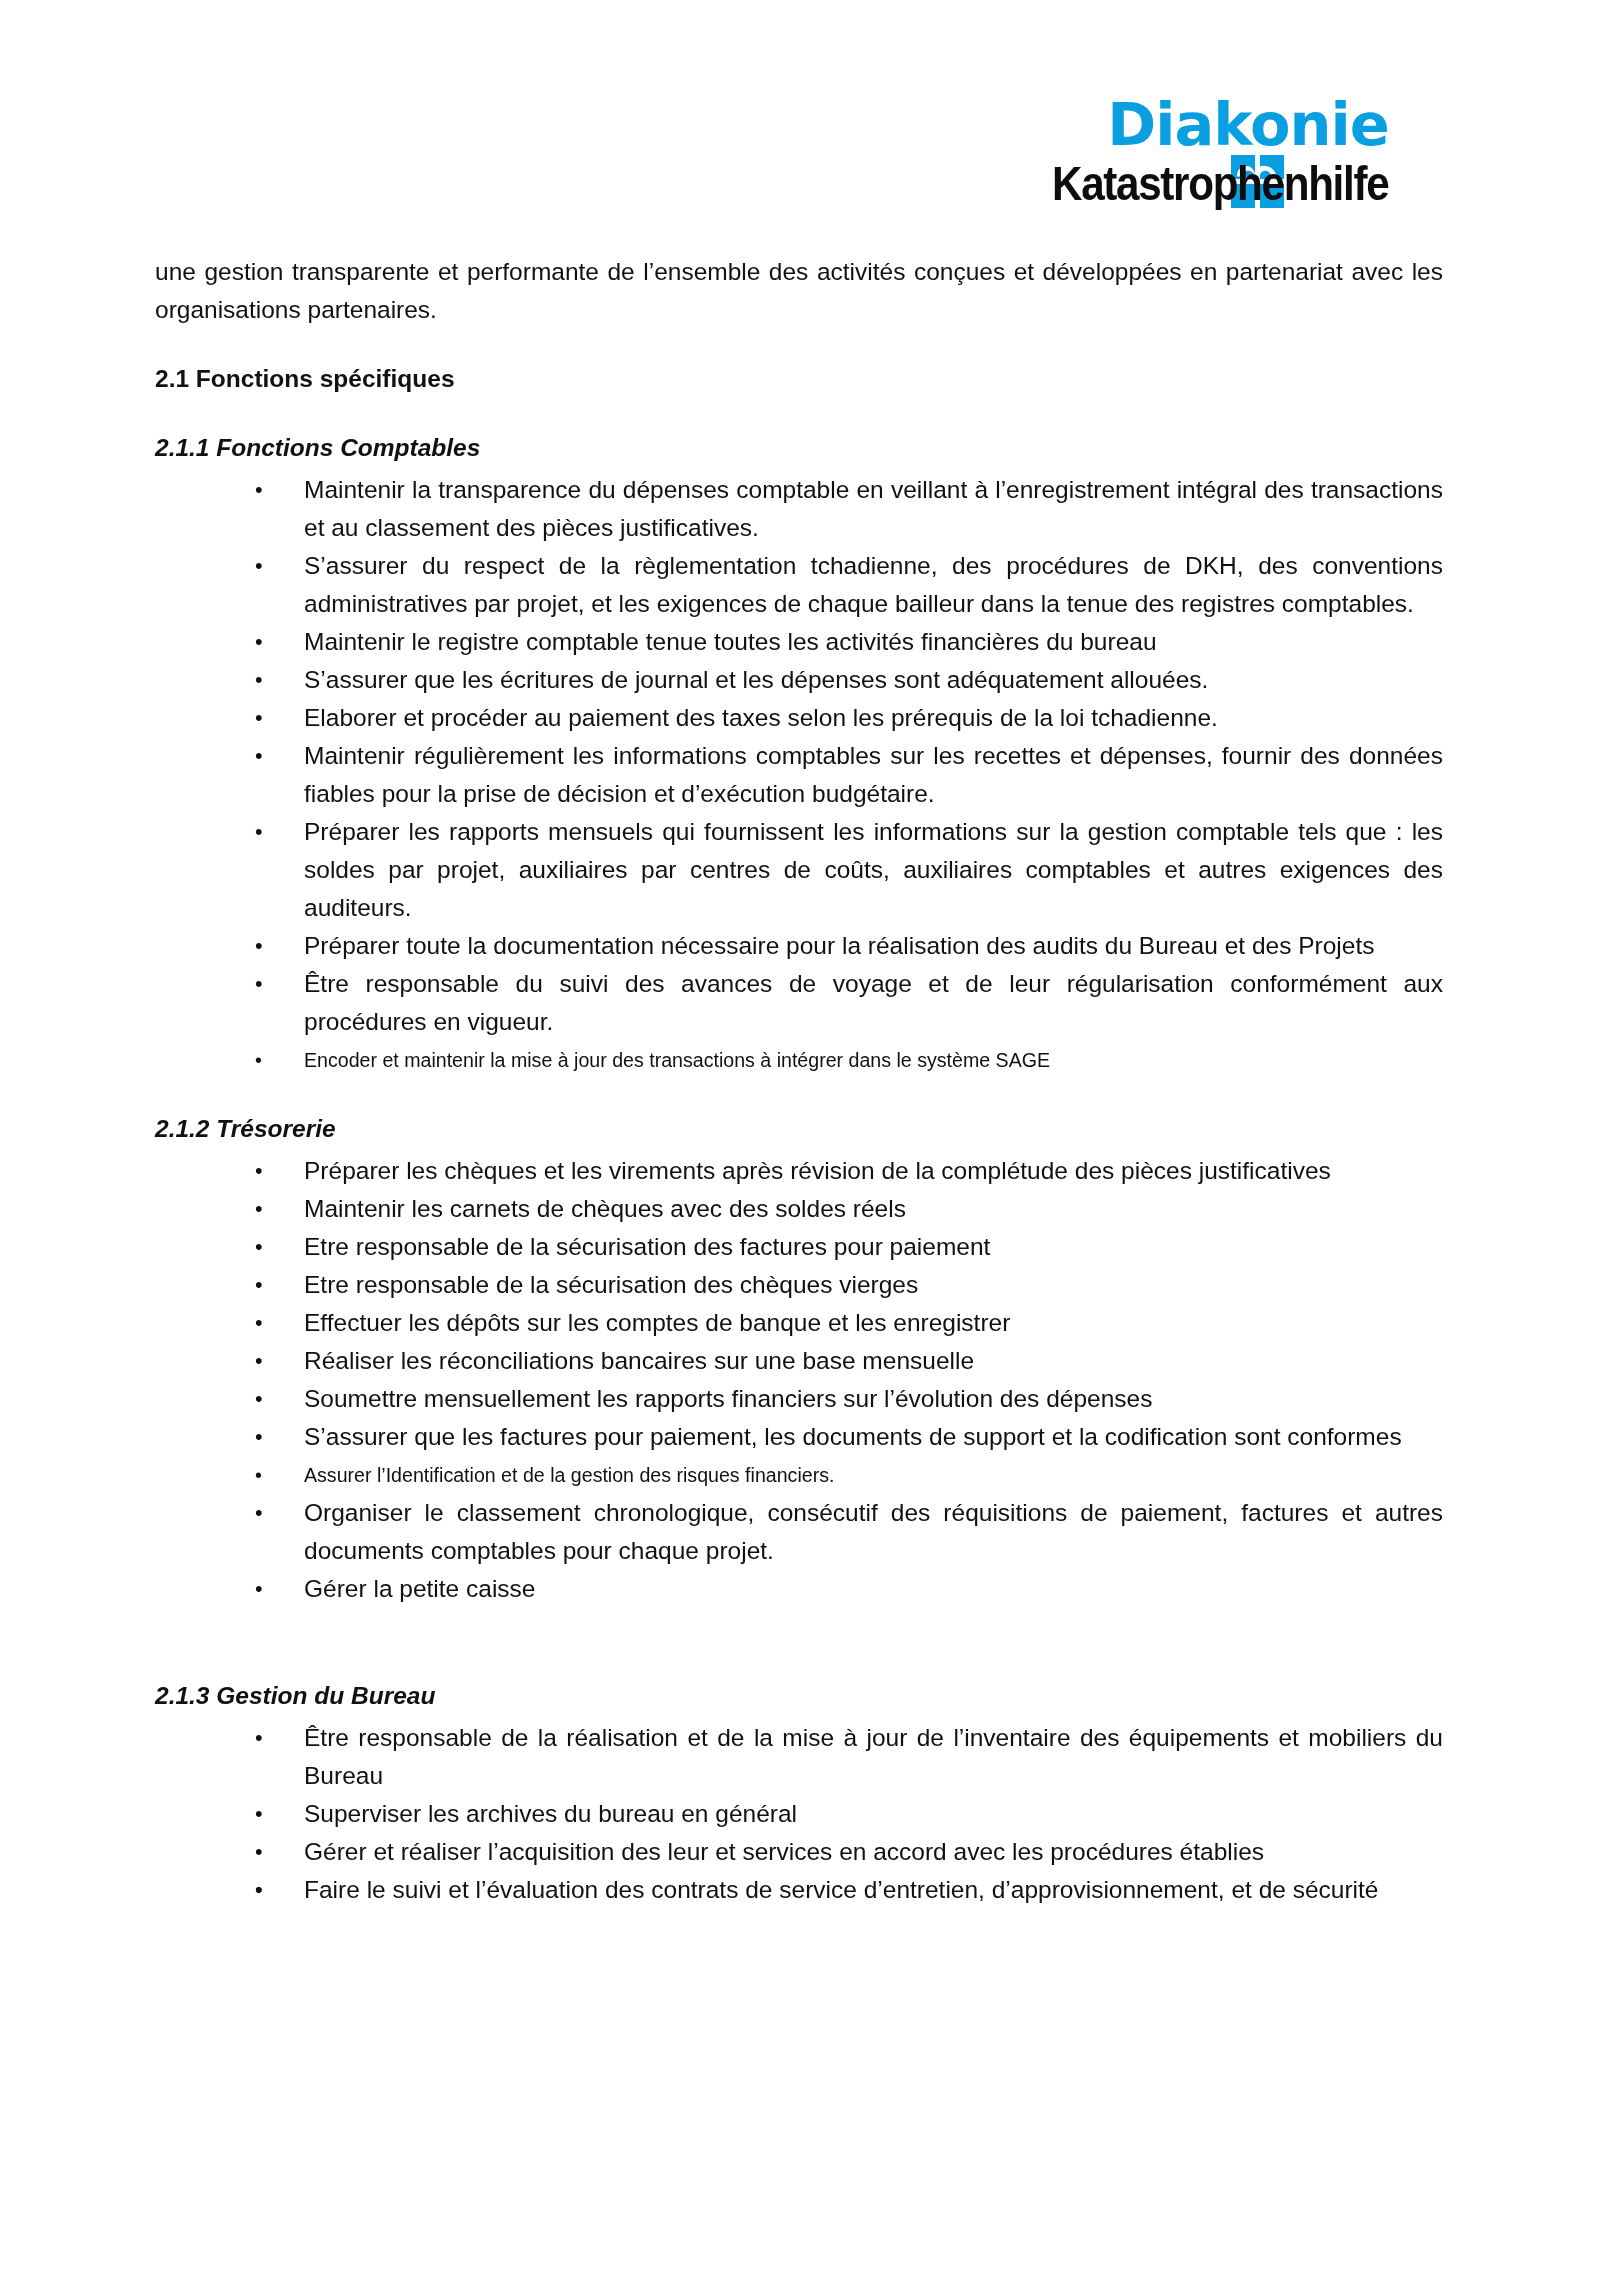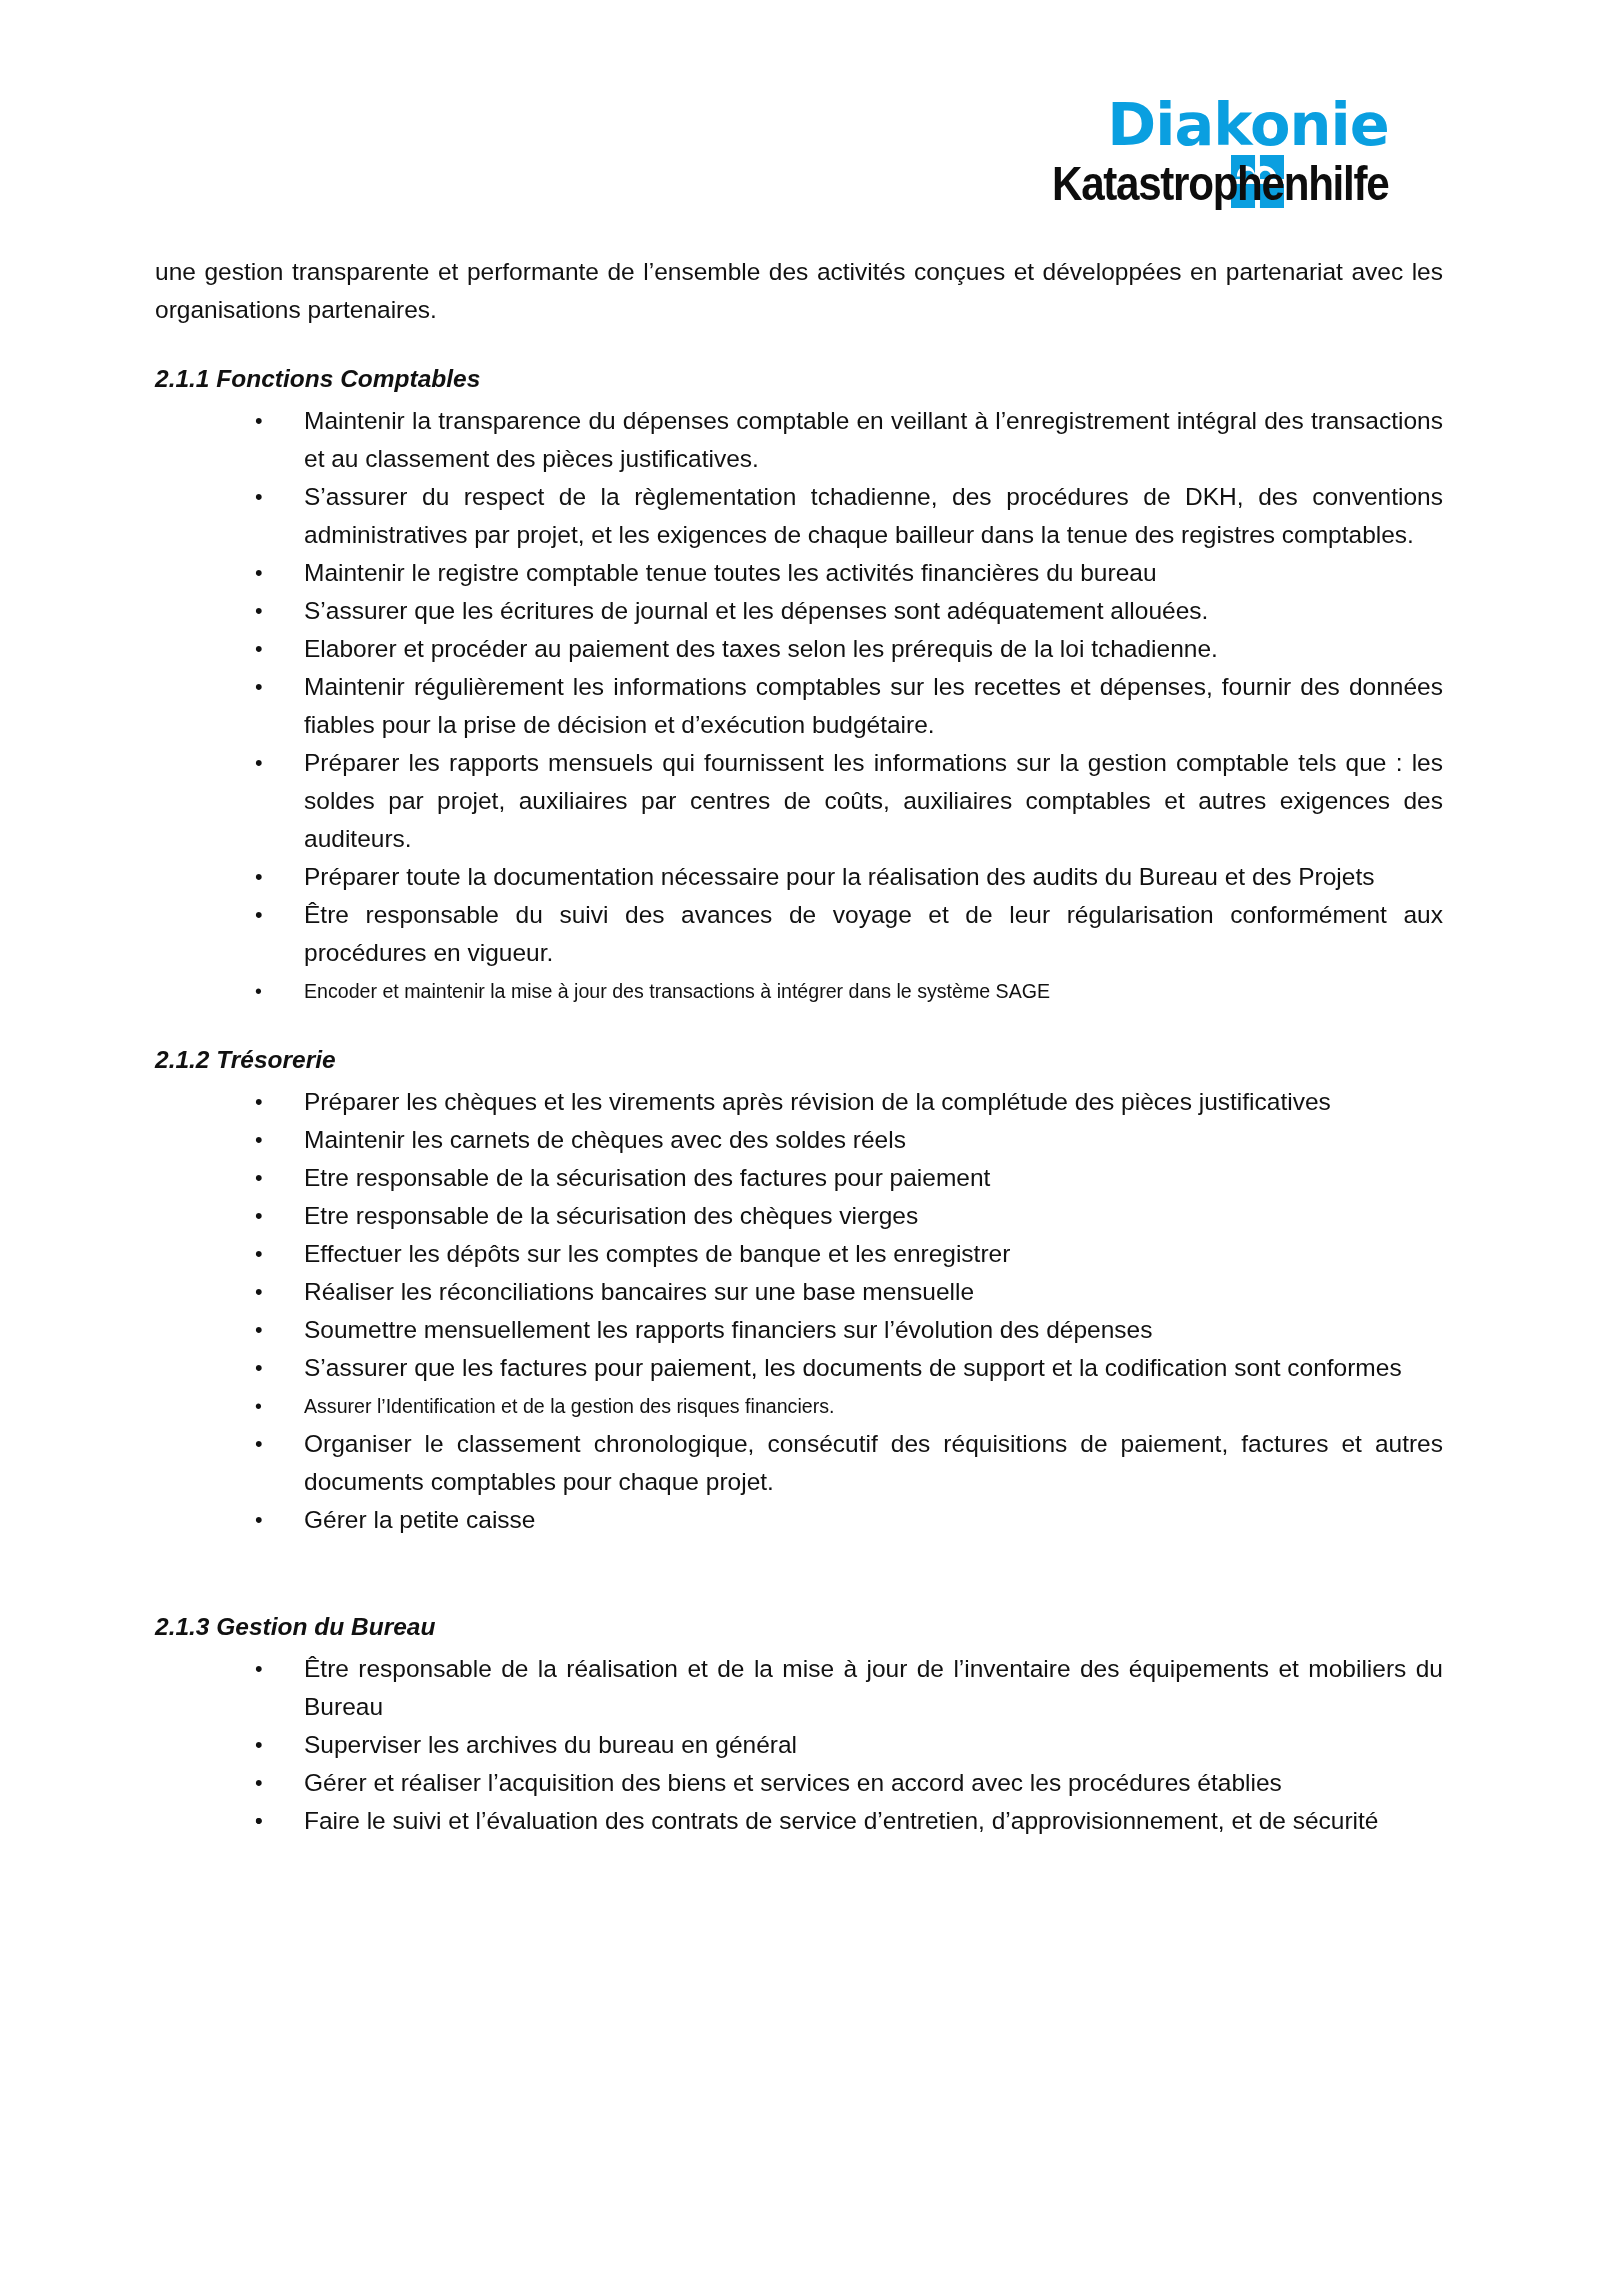--- a/index.html
+++ b/index.html
@@ -40,20 +40,21 @@
         <path d="M6 22 C6 8, 24 8, 24 20 C24 8, 42 8, 46 20 L46 22 L41 22 C40 14, 30 14, 29 22 L24 22 C23 14, 12 14, 11 22 Z" fill="#fff"></path>
       </svg>
     </span>
   </div>
   <div class="logo-word2">Katastrophenhilfe</div>
 </div>
 
 <div class="page">
   <p class="intro">une gestion transparente et performante de l’ensemble des activités conçues et développées en partenariat avec les organisations partenaires.</p>
 
+  <div class="h2">2.1 Fonctions spécifiques</div>
 
   <div class="h3">2.1.1 Fonctions Comptables</div>
   <ul>
     <li><span class="bullet">•</span><span>Maintenir la transparence du dépenses comptable en veillant à l’enregistrement intégral des transactions et au classement des pièces justificatives.</span></li>
     <li><span class="bullet">•</span><span>S’assurer du respect de la règlementation tchadienne, des procédures de DKH, des conventions administratives par projet, et les exigences de chaque bailleur dans la tenue des registres comptables.</span></li>
     <li><span class="bullet">•</span><span>Maintenir le registre comptable tenue toutes les activités financières du bureau</span></li>
     <li><span class="bullet">•</span><span>S’assurer que les écritures de journal et les dépenses sont adéquatement allouées.</span></li>
     <li><span class="bullet">•</span><span>Elaborer et procéder au paiement des taxes selon les prérequis de la loi tchadienne.</span></li>
     <li><span class="bullet">•</span><span>Maintenir régulièrement les informations comptables sur les recettes et dépenses, fournir des données fiables pour la prise de décision et d’exécution budgétaire.</span></li>
     <li><span class="bullet">•</span><span>Préparer les rapports mensuels qui fournissent les informations sur la gestion comptable tels que : les soldes par projet, auxiliaires par centres de coûts, auxiliaires comptables et autres exigences des auditeurs.</span></li>
@@ -74,18 +75,18 @@
     <li><span class="bullet">•</span><span>S’assurer que les factures pour paiement, les documents de support et la codification sont conformes</span></li>
     <li class="small"><span class="bullet">•</span><span>Assurer l’Identification et de la gestion des risques financiers.</span></li>
     <li><span class="bullet">•</span><span>Organiser le classement chronologique, consécutif des réquisitions de paiement, factures et autres documents comptables pour chaque projet.</span></li>
     <li><span class="bullet">•</span><span>Gérer la petite caisse</span></li>
   </ul>
 
   <div class="h3 gap-xl">2.1.3 Gestion du Bureau</div>
   <ul>
     <li><span class="bullet">•</span><span>Être responsable de la réalisation et de la mise à jour de l’inventaire des équipements et mobiliers du Bureau</span></li>
     <li><span class="bullet">•</span><span>Superviser les archives du bureau en général</span></li>
-    <li><span class="bullet">•</span><span>Gérer et réaliser l’acquisition des biens et services en accord avec les procédures établies</span></li>
+    <li><span class="bullet">•</span><span>Gérer et réaliser l’acquisition des leur et services en accord avec les procédures établies</span></li>
     <li><span class="bullet">•</span></li>
     <li><span class="bullet">•</span><span>Faire le suivi et l’évaluation des contrats de service d’entretien, d’approvisionnement, et de sécurité</span></li>
   </ul>
 </div>
 
 
 </body></html>

